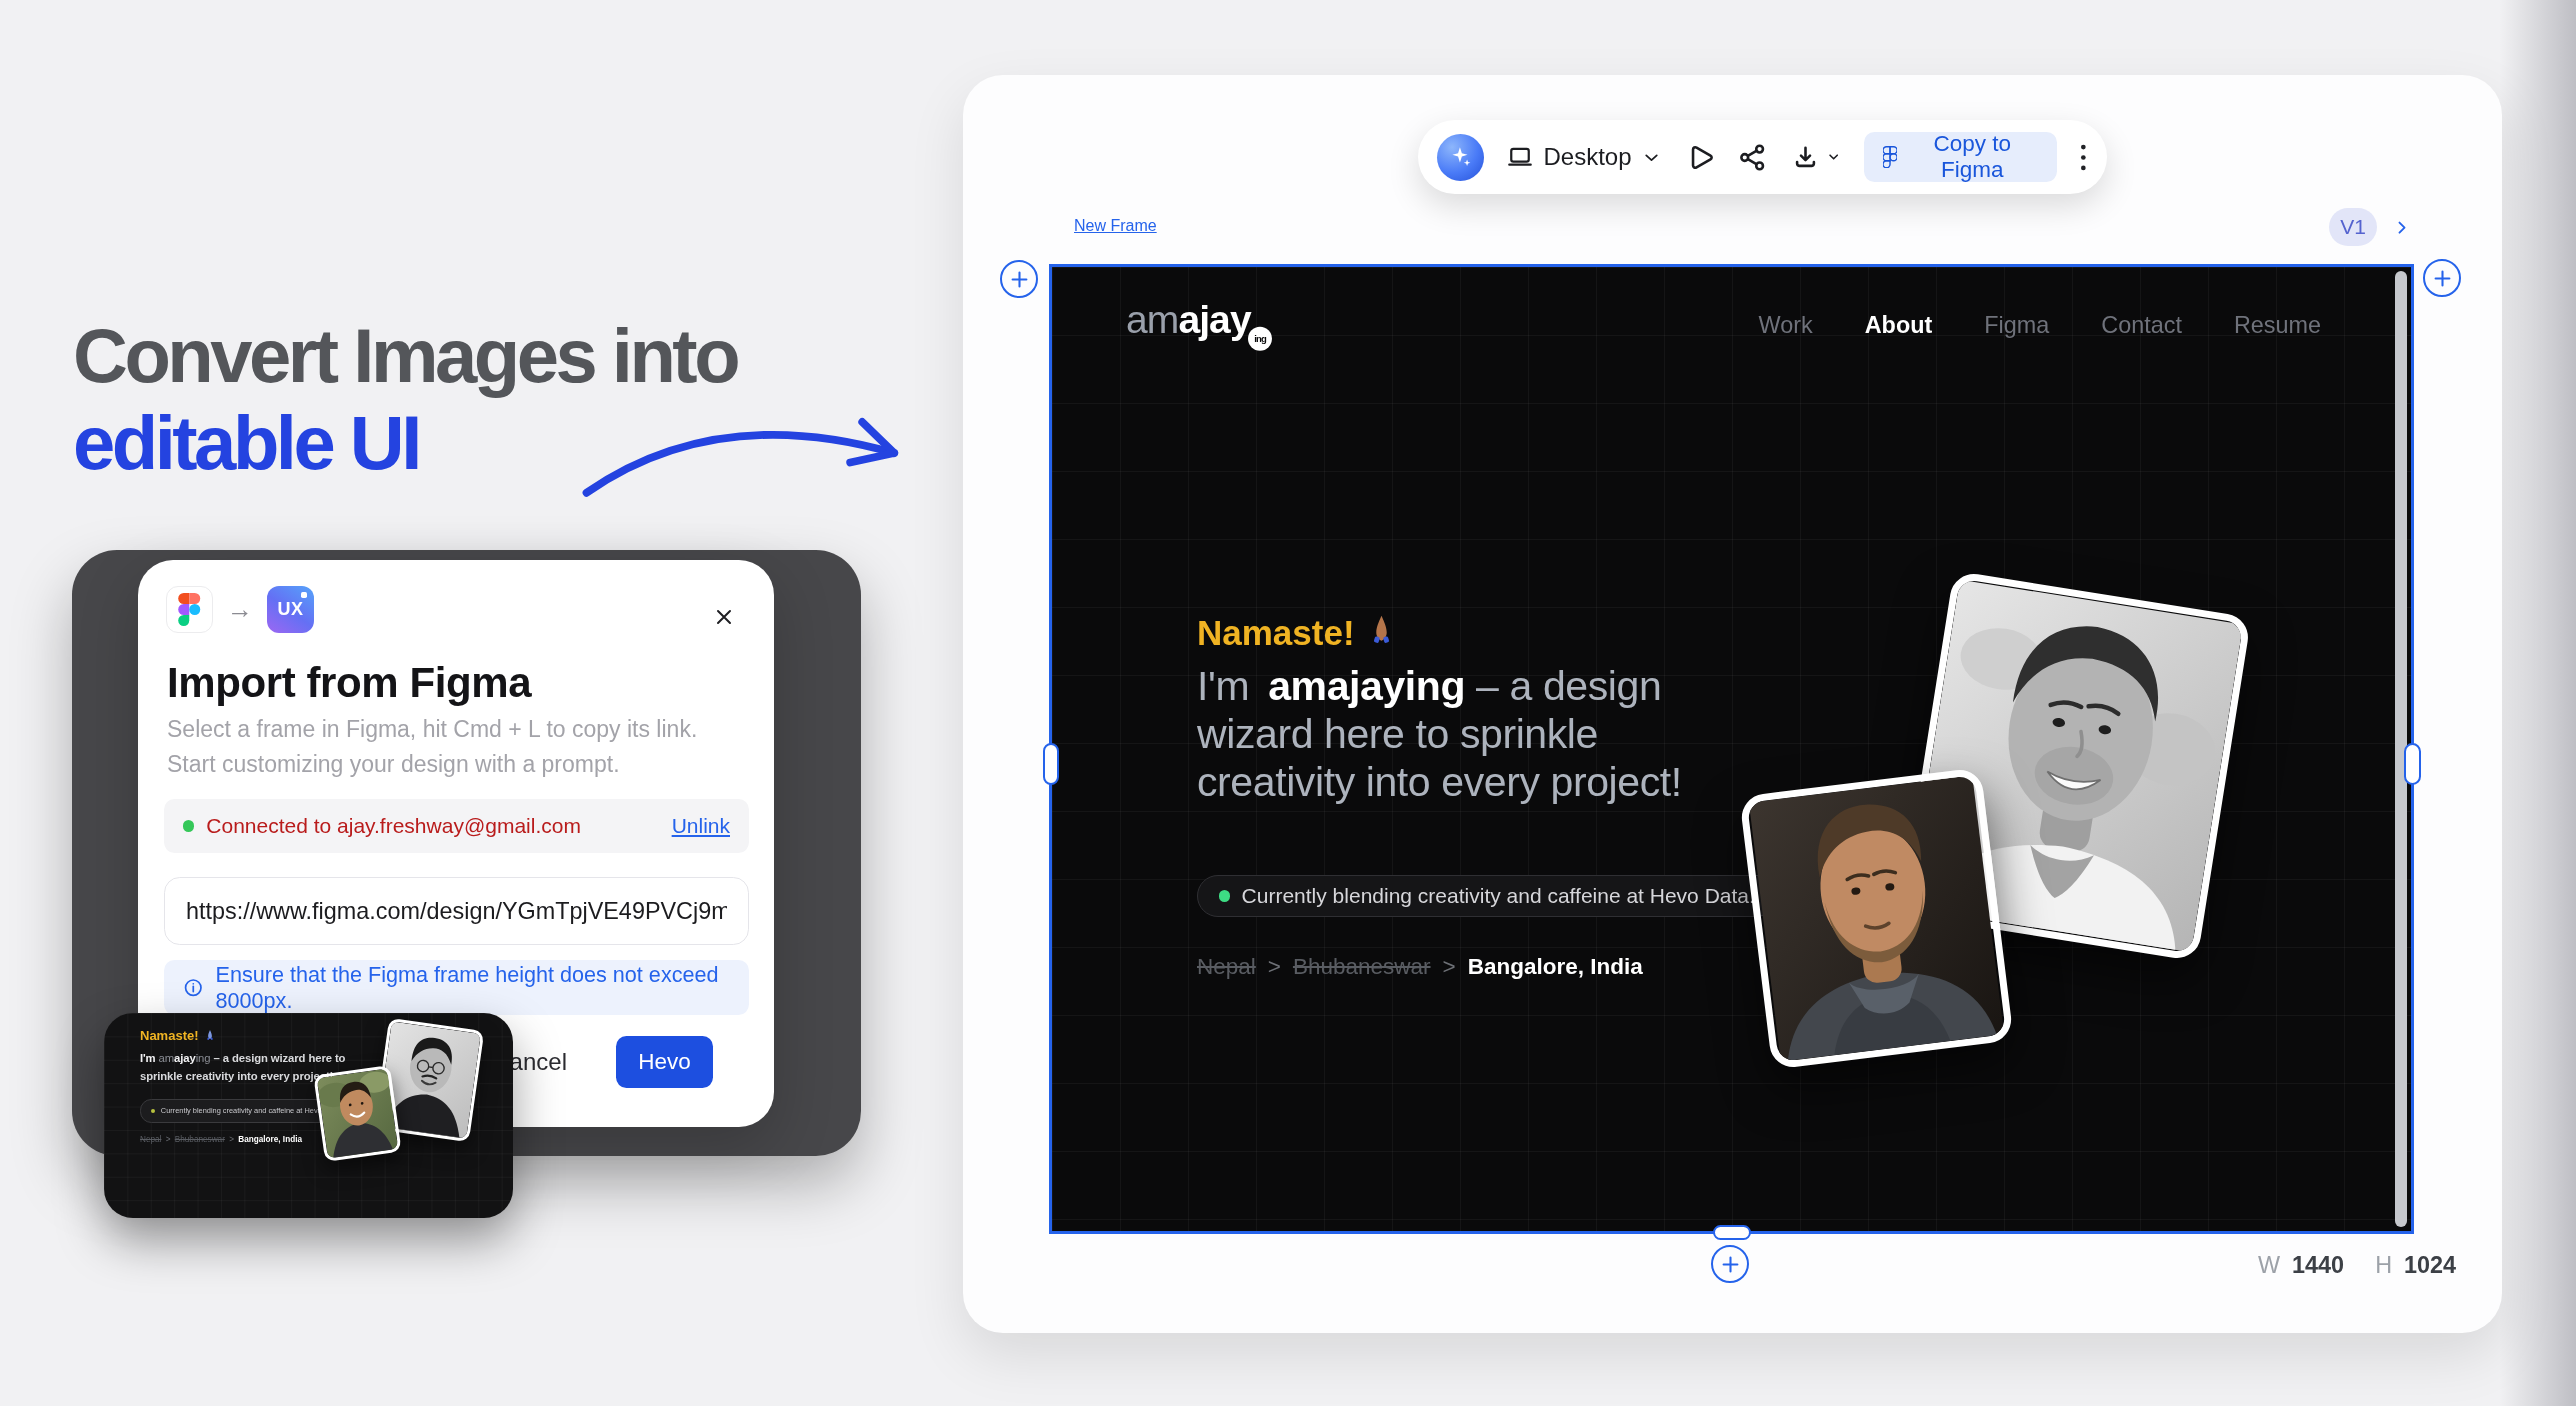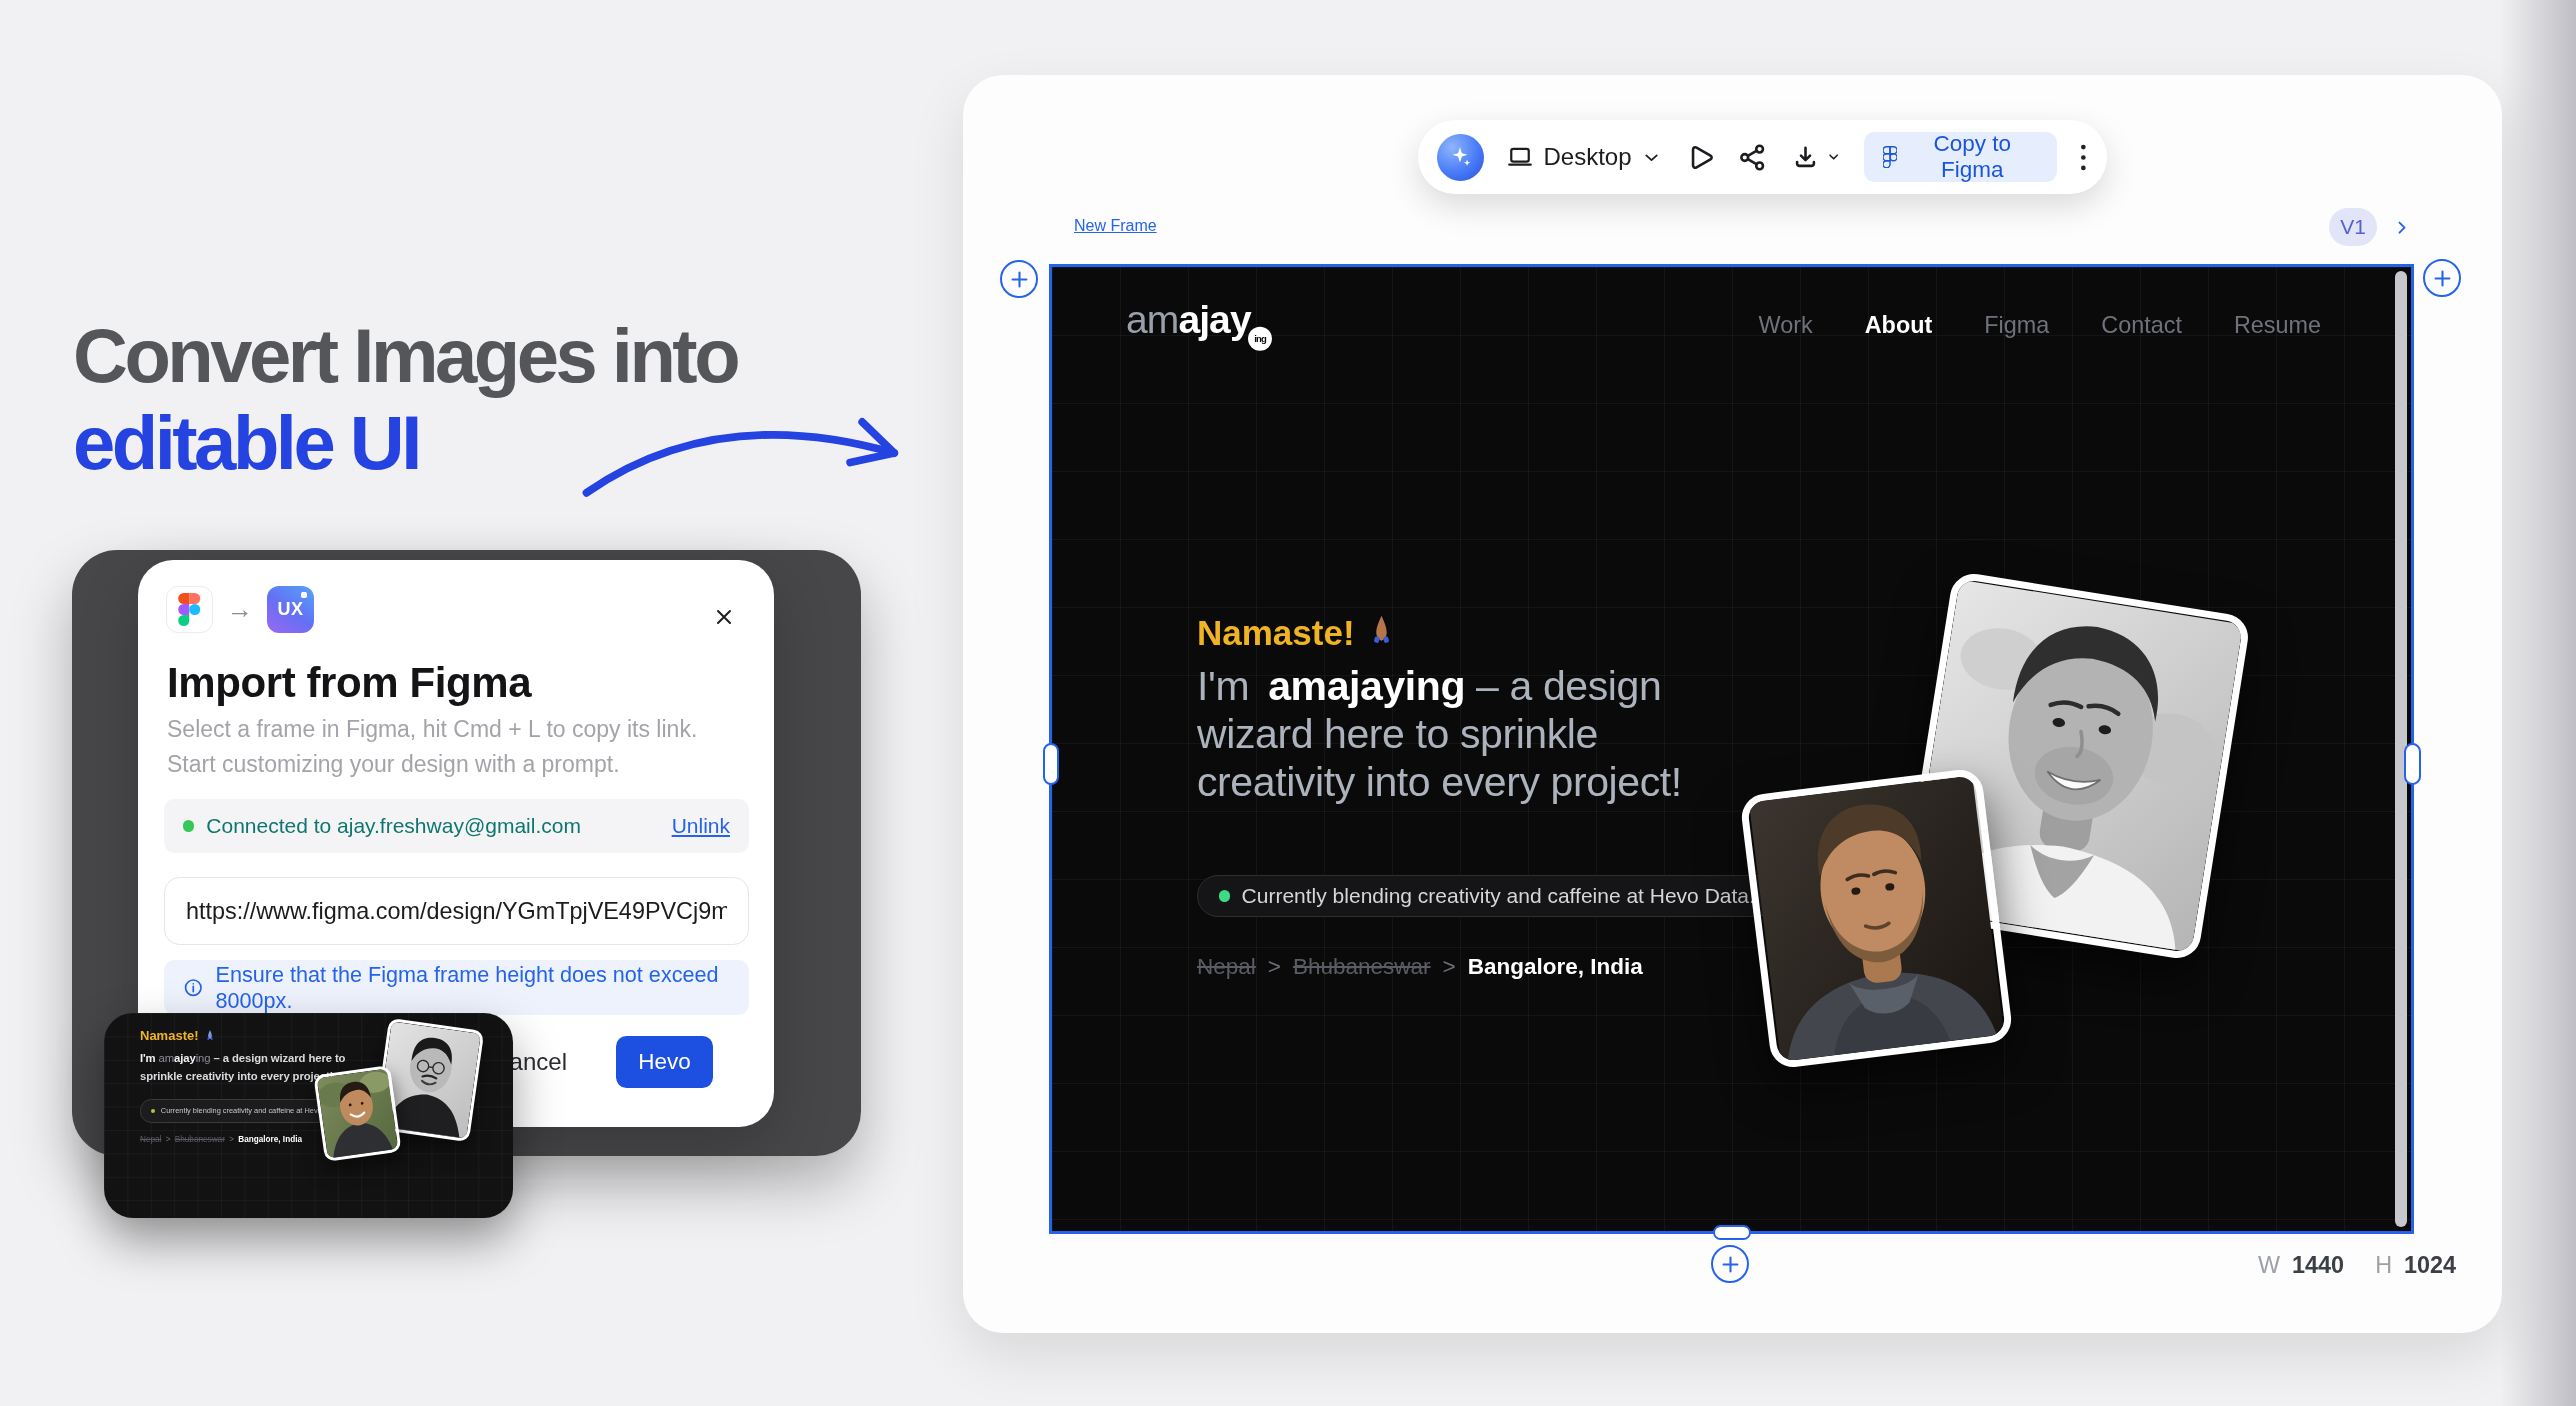--- a/index.html
+++ b/index.html
@@ -28,21 +28,21 @@
   .ux-box{width:47px;height:47px;border-radius:12px;position:relative;display:flex;align-items:center;
     justify-content:center;color:#fff;font-weight:700;font-size:18px;letter-spacing:0.4px;
     background:linear-gradient(215deg,#56a3fa 0%,#6470f4 52%,#9d67f2 100%);}
   .ux-spark{position:absolute;top:6px;right:7px;width:6px;height:6px;background:#fff;border-radius:1.7px;}
   .modal-close{position:absolute;top:45px;right:38px;background:none;border:none;padding:0;cursor:pointer;}
   .modal-title{position:absolute;left:29px;top:99px;font-size:42px;font-weight:700;color:#141417;letter-spacing:-0.4px;}
   .modal-sub{position:absolute;left:29px;top:152px;width:571px;font-size:23px;line-height:1.5;color:#a3a3a9;}
   .connect-row{position:absolute;left:26px;top:239px;width:585px;height:54px;background:#f4f4f6;border-radius:10.4px;
     display:flex;align-items:center;gap:12px;padding:0 19px;box-sizing:border-box;}
   .green-dot{width:11.3px;height:11.3px;border-radius:50%;background:#35c759;flex:none;}
-  .connect-text{font-size:21px;color:#0f766e;}
+  .connect-text{font-size:21px;color:#b91c1c;}
   .unlink{margin-left:auto;font-size:21px;color:#2563eb;text-decoration:underline;cursor:pointer;}
   .url-input{position:absolute;left:26px;top:317px;width:585px;height:68px;box-sizing:border-box;
     border:1.7px solid #e5e5ea;border-radius:15.6px;padding:0 21px;font-size:23.4px;color:#1c1c1f;background:#fff;
     font-family:"Liberation Sans",sans-serif;outline:none;}
   .notice{position:absolute;left:26px;top:400px;width:585px;height:55px;background:#edf2fd;border-radius:10.4px;
     display:flex;align-items:center;gap:12px;padding:0 19px;box-sizing:border-box;}
   .notice-text{font-size:21.6px;color:#2563eb;}
   .btn-row{position:absolute;left:26px;right:61px;top:476px;display:flex;justify-content:flex-end;
     align-items:center;gap:43px;}
   .cancel-btn{font-size:24px;color:#2b2b30;background:none;border:none;cursor:pointer;font-family:inherit;}

